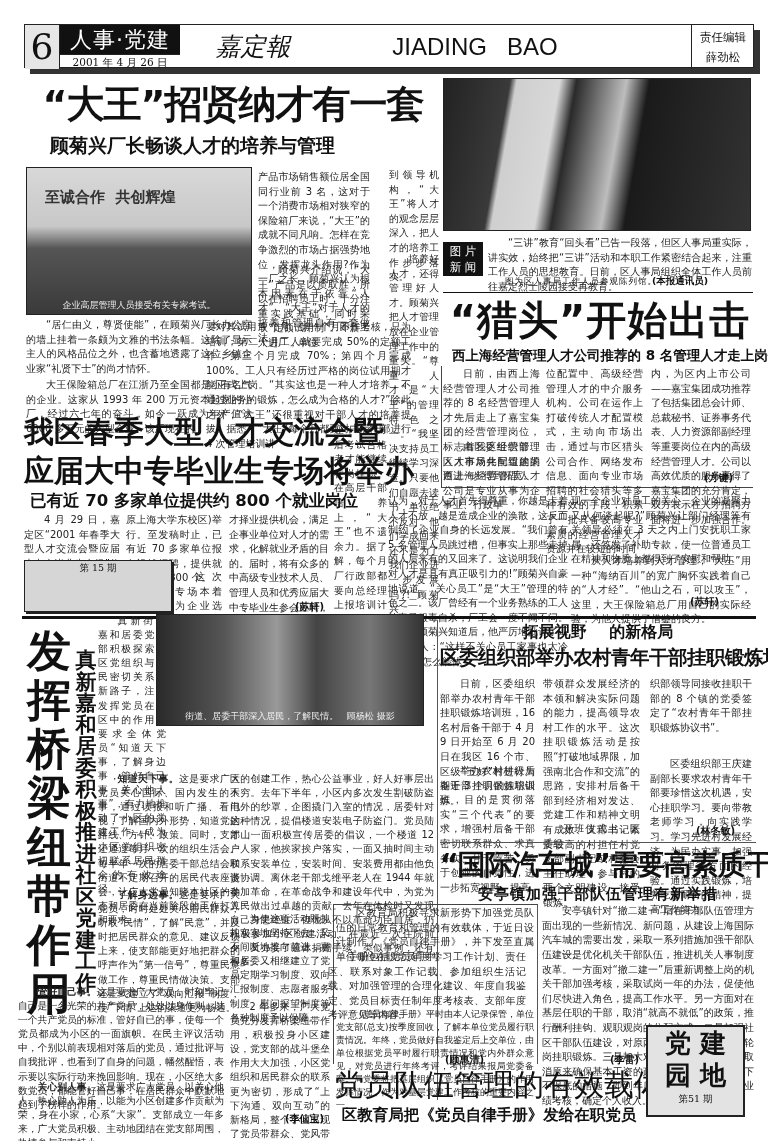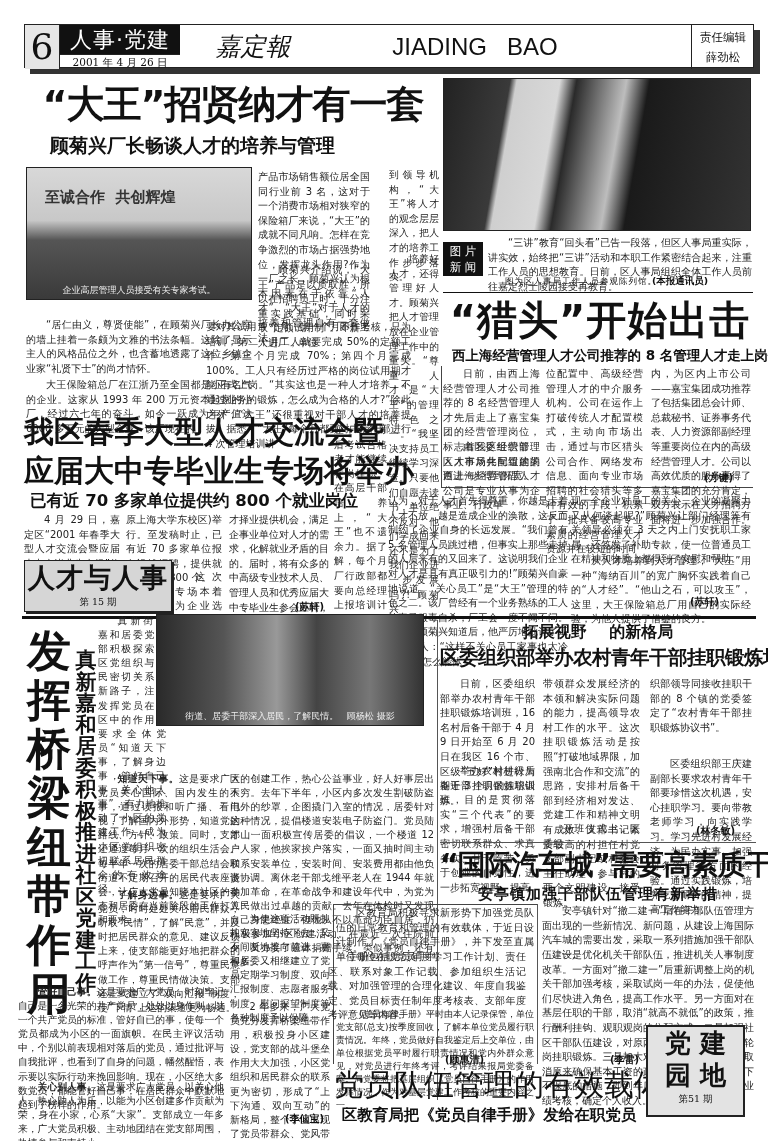--- a/index.html
+++ b/index.html
@@ -26,21 +26,21 @@
   <div class="abs" style="left:290px;top:4px;width:320px;height:36px;font-family:'Liberation Sans',sans-serif;font-size:24px;line-height:36px;text-align:center;white-space:pre;">JIADING   BAO</div>
   <div class="abs" style="left:666px;top:0;width:63px;height:44px;border-left:1px solid #222;text-align:center;font-size:11.5px;line-height:20px;padding-top:2px;">
     <div>责任编辑</div>
     <div>薛劲松</div>
   </div>
 </div>
 
 <div class="abs" style="left:28px;top:82px;width:410px;height:44px;font-size:38px;font-weight:bold;line-height:44px;text-align:center;letter-spacing:-1px;white-space:nowrap;">“大王”招贤纳才有一套</div>
 <div class="abs" style="left:50px;top:133px;width:370px;height:24px;font-size:19px;font-weight:bold;line-height:24px;text-align:left;">顾菊兴厂长畅谈人才的培养与管理</div>
 
-<div class="abs photo" style="left:26px;top:167px;width:226px;height:133px;background:linear-gradient(180deg,#d8d8d8 0,#c8c8c8 40%,#555 55%,#3a3a3a 100%);">
+<div class="abs photo" style="left:26px;top:167px;width:226px;height:148px;background:linear-gradient(180deg,#d8d8d8 0,#c8c8c8 40%,#555 55%,#3a3a3a 100%);">
   <div class="abs" style="left:18px;top:20px;color:#333;font-size:15px;font-weight:bold;white-space:pre;">至诚合作  共创辉煌</div>
   <div class="abs caption" style="left:0;bottom:2px;width:100%;">企业高层管理人员接受有关专家考试。</div>
 </div>
 
 <div class="abs body-text" style="left:26px;top:318px;width:226px;">“居仁由义，尊贤使能”，在顾菊兴厂长办公室的墙上挂着一条颇为文雅的书法条幅。这除了显示主人的风格品位之外，也含蓄地透露了这位乡镇企业家“礼贤下士”的尚才情怀。</div>
 <div class="abs body-text" style="left:26px;top:378px;width:226px;">大王保险箱总厂在江浙乃至全国都是小有名气的企业。这家从 1993 年 200 万元资本起家的小厂，经过六七年的奋斗，如今一跃成为年产值达 6000 多万元的大型企业。该厂现在的</div>
 
 <div class="abs body-text noind" style="left:258px;top:170px;width:112px;">产品市场销售额位居全国同行业前 3 名，这对于一个消费市场相对狭窄的保险箱厂来说，“大王”的成就不同凡响。怎样在竞争激烈的市场占据强势地位，发挥龙头作用?作为一厂之长，顾菊兴认为根本因素在于依靠“人才”。“大王”对于人才的培养和管理自有一套做法。</div>
 <div class="abs body-text" style="left:258px;top:263px;width:112px;">顾菊兴介绍说，“大王”产品是以质取胜，所以在招聘员工时，十分注重实践基础，同时采取“定额试用制”。即新工人进厂，单位</div>
 <div class="abs body-text noind" style="left:206px;top:320px;width:205px;">要对其试用 4 个月。第一个月不作考核，只为培训；第二个月工人就要完成 50%的定额工作；第三个月完成 70%；第四个月完成 100%。工人只有经历过严格的岗位试用期才能正式上岗。“其实这也是一种人才培养，不通过业务的锻炼，怎么成为合格的人才?”除此之外，“大王”还很重视对干部人才的培养提拔。据悉，“大王”每个月都要对中层干部进行 4 次管理培训讲</div>
@@ -74,21 +74,20 @@
 <div class="abs" style="left:24px;top:413px;width:300px;height:38px;font-size:30px;font-weight:bold;line-height:38px;text-align:center;white-space:nowrap;">我区春季大型人才交流会暨</div>
 <div class="abs" style="left:24px;top:452px;width:300px;height:38px;font-size:30px;font-weight:bold;line-height:38px;text-align:center;white-space:nowrap;">应届大中专毕业生专场将举办</div>
 <div class="abs" style="left:30px;top:490px;width:290px;height:22px;font-size:16.5px;font-weight:bold;line-height:22px;text-align:center;white-space:nowrap;">已有近 70 多家单位提供约 800 个就业岗位</div>
 <div class="abs body-text" style="left:24px;top:513px;width:96px;">4 月 29 日，嘉定区“2001 年春季大型人才交流会暨应届大中专毕业生专场”将在上海科技学院(嘉定镇金沙路 280 号，</div>
 <div class="abs body-text noind" style="left:126px;top:513px;width:96px;">原上海大学东校区)举行。至发稿时止，已有近 70 多家单位报名设摊招聘，提供就业岗位约 800 个。</div>
 <div class="abs body-text" style="left:175px;top:570px;width:47px;">这次专场本着为企业选择人才、为大中专毕业生和各类流动人</div>
 <div class="abs body-text noind" style="left:229px;top:513px;width:100px;">才择业提供机会，满足企事业单位对人才的需求，化解就业矛盾的目的。届时，将有众多的中高级专业技术人员、管理人员和优秀应届大中专毕业生参会应聘，我们竭诚欢迎各类企事业单位和各类人才前来参会。</div>
 <div class="abs byline" style="left:295px;top:600px;font-size:10px;">(苏轩)</div>
 
 <div class="abs" style="left:24px;top:560px;width:148px;height:52px;border:1px solid #222;background:#d6d6d6;box-shadow:2px 2px 0 #222;text-align:center;">
-  <div style="font-size:27px;font-weight:bold;line-height:34px;letter-spacing:1px;">人才与人事</div>
   <div style="font-family:'DejaVu Serif',serif;font-size:9.5px;line-height:14px;">第 15 期</div>
 </div>
 
 <div class="abs rule" style="left:22px;top:616px;width:734px;height:3px;"></div>
 
 <div class="abs" style="left:24px;top:626px;width:50px;font-size:44px;font-weight:bold;line-height:49px;text-align:center;word-break:break-all;">发挥桥梁纽带作用</div>
 <div class="abs" style="left:75px;top:650px;width:22px;font-size:21px;font-weight:bold;line-height:21.5px;text-align:center;word-break:break-all;">真新嘉和居委积极推进社区党建工作</div>
 <div class="abs body-text" style="left:98px;top:614px;width:68px;font-size:9.8px;line-height:14.1px;">真新街道嘉和居委党支部积极探索小区党组织与居民密切关系的新路子，注重发挥党员在小区中的作用，要求全体党员“知道天下事，了解身边事，管好自己事，关心他人事”，有力地推动了小区的党建工作，成为小区党组织密切联系居民群众的有效途径。</div>
 
 <div class="abs photo" style="left:156px;top:614px;width:268px;height:112px;background:linear-gradient(90deg,#2a2a2a 0,#555 25%,#999 45%,#444 60%,#777 80%,#333 100%);padding-left:48px;">

